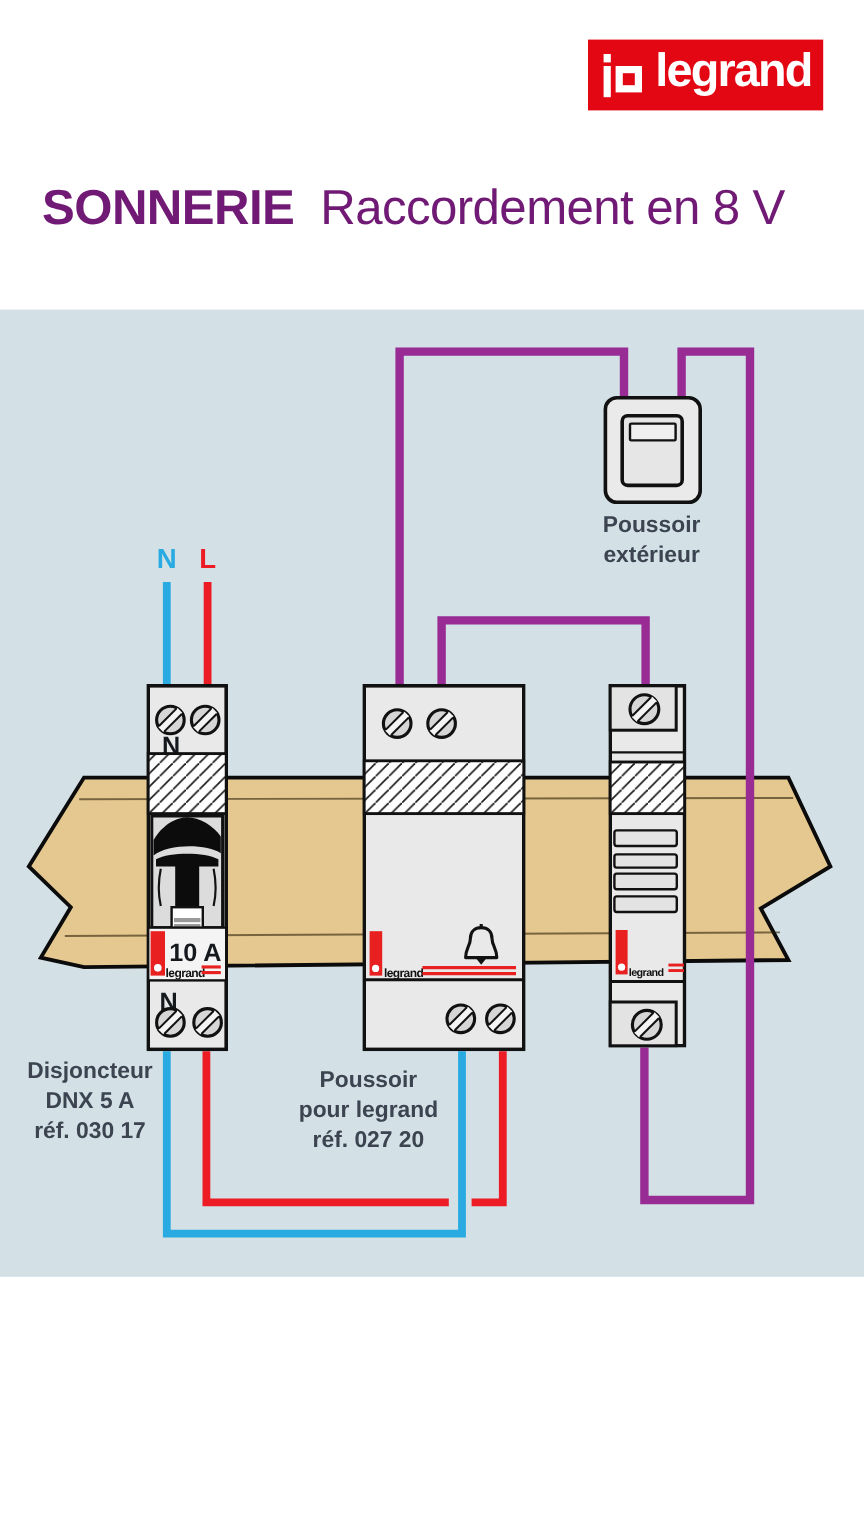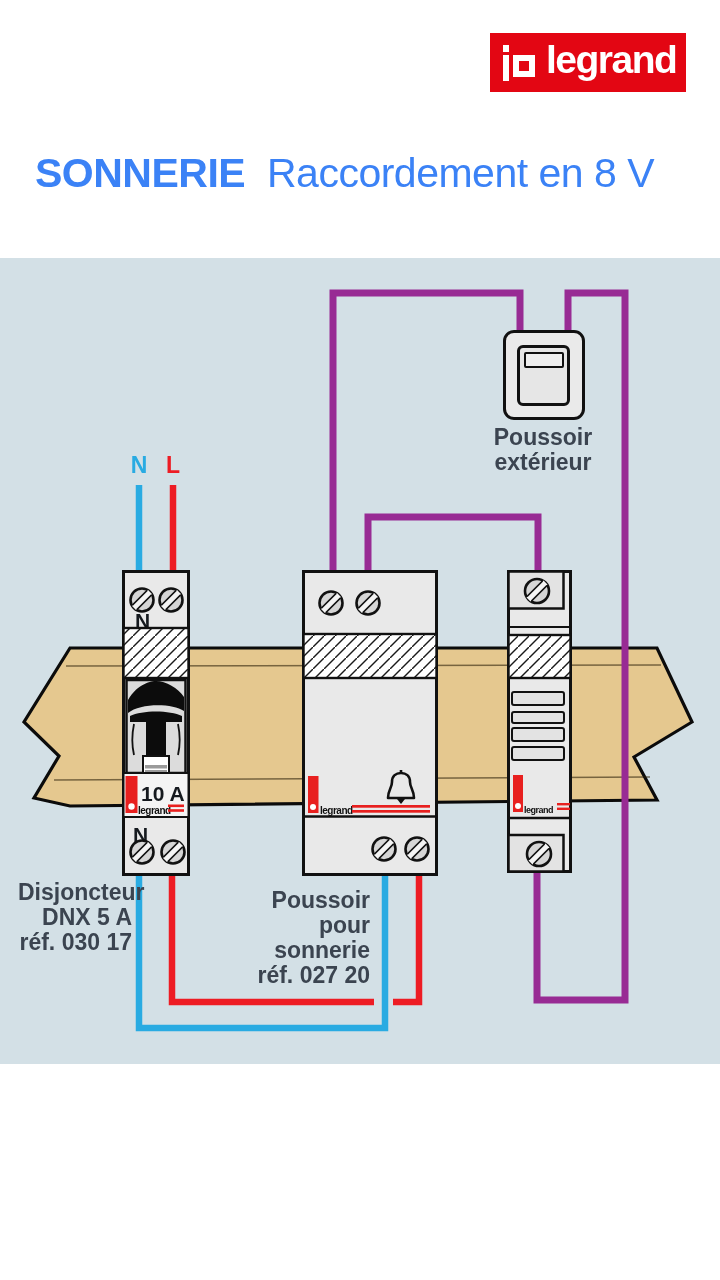--- a/index.html
+++ b/index.html
@@ -11,21 +11,21 @@
   .logo { position:absolute; left:490px; top:33px; width:196px; height:59px;
           background:#E30613; display:flex; align-items:center; padding-left:13px; }
   .logo-mark { position:relative; width:34px; height:40px; margin-right:9px; flex:0 0 auto; }
   .logo-mark .tick { position:absolute; left:0; top:2px; width:6px; height:7px; background:#fff; }
   .logo-mark .bar  { position:absolute; left:0; top:12px; width:6px; height:26px; background:#fff; }
   .logo-mark .sq   { position:absolute; left:10px; top:12px; width:22px; height:22px;
                      border:6px solid #fff; }
   .logo-text { color:#fff; font-size:39px; font-weight:700; letter-spacing:-1.5px;
                line-height:1; padding-bottom:6px; }
 
-  .title { position:absolute; left:35px; top:150px; font-size:41px; color:#3b82f6;
+  .title { position:absolute; left:35px; top:150px; font-size:41px; color:#701a75;
            letter-spacing:-0.5px; white-space:nowrap;text-align:right; }
   .title .b { font-weight:700; }
   .title .r { font-weight:400; }
 
   
   .panel { position:absolute; left:0; top:258px; width:720px; height:806px;
            background:#D3E0E6; }
   .abs { position:absolute; }
 
   
@@ -36,24 +36,24 @@
 
   
   .pbutton { position:absolute; left:503px; top:72px; width:82px; height:90px;
              background:#EAEAEA; border:3.5px solid #111; border-radius:11px; }
   .pbutton .rocker { position:absolute; left:11px; top:12px; width:53px; height:61px;
              background:#E6E6E6; border:3px solid #111; border-radius:6px; }
   .pbutton .window { position:absolute; left:4px; top:4px; width:40px; height:16px;
              background:#EFEFEF; border:2px solid #111; border-radius:2px; }
 
   
-  .caption { position:absolute; color:#3B4450; font-size:23px; font-weight:700;
+  .caption { position:absolute; color:#3B4450; font-size:19px; font-weight:700;
              line-height:25px; }
   .caption.center { text-align:center; }
-  .caption.right  { text-align:right; }
+  .caption.right  { text-align:center; }
 
   
   .screw-body { fill:#D6D6D6; stroke:#111; stroke-width:2.6; }
   .screw-slot { stroke:#F4F4F4; stroke-width:5.5; stroke-linecap:butt; }
   .screw-edge { stroke:#111; stroke-width:1.7; }
   .mod-rect   { fill:#E9E9E9; stroke:#111; stroke-width:3; }
   .mod-label  { font-family:"Liberation Sans", sans-serif; font-weight:700; fill:#15191E; }
   .brand-red  { fill:#E8201F; }
   .brand-name { font-family:"Liberation Sans", sans-serif; font-weight:700; fill:#111;
                 font-size:10px; letter-spacing:-0.5px; }
@@ -269,18 +269,18 @@
     </svg>
 
     <div class="caption right abs" style="left:18px;top:622px;width:114px">
       <div>Disjoncteur</div>
       <div>DNX 5 A</div>
       <div>réf. 030 17</div>
     </div>
 
     <div class="caption right abs" style="left:244px;top:630px;width:126px">
       <div>Poussoir</div>
-      <div>pour sonnerie</div>
+      <div>pour legrand</div>
       <div>réf. 027 20</div>
     </div>
 
   </div>
 </div>
 
 </body></html>

